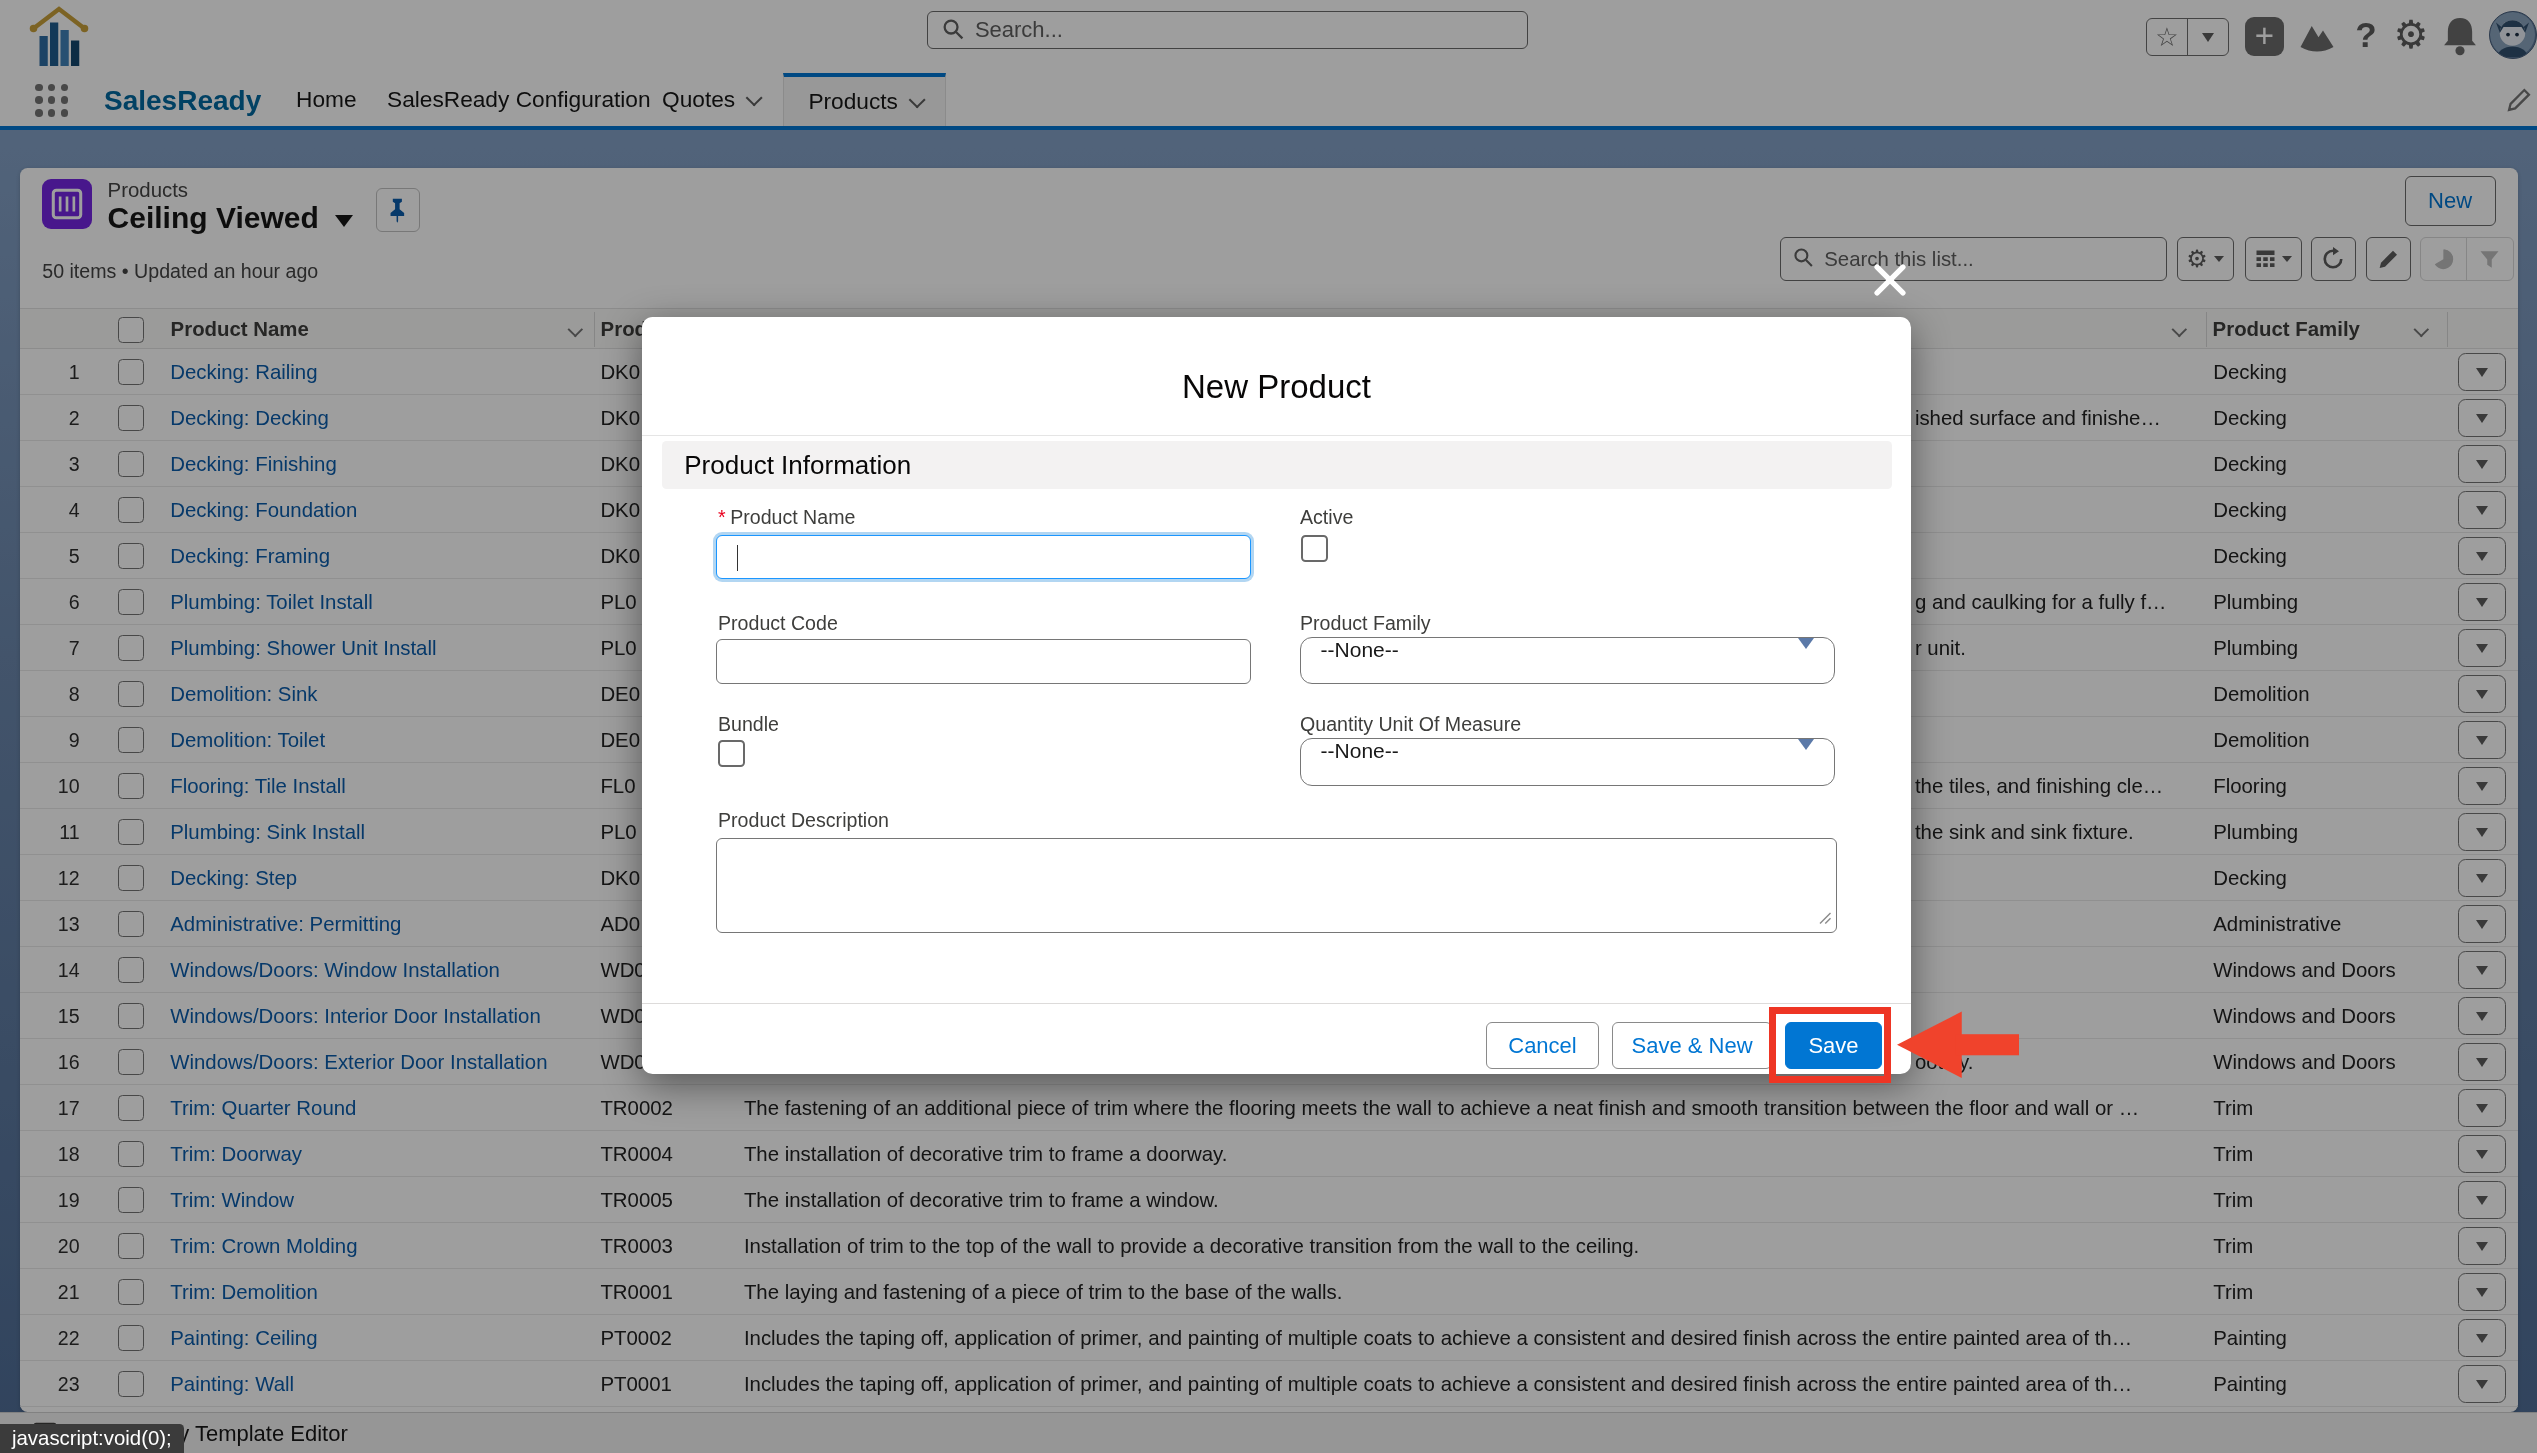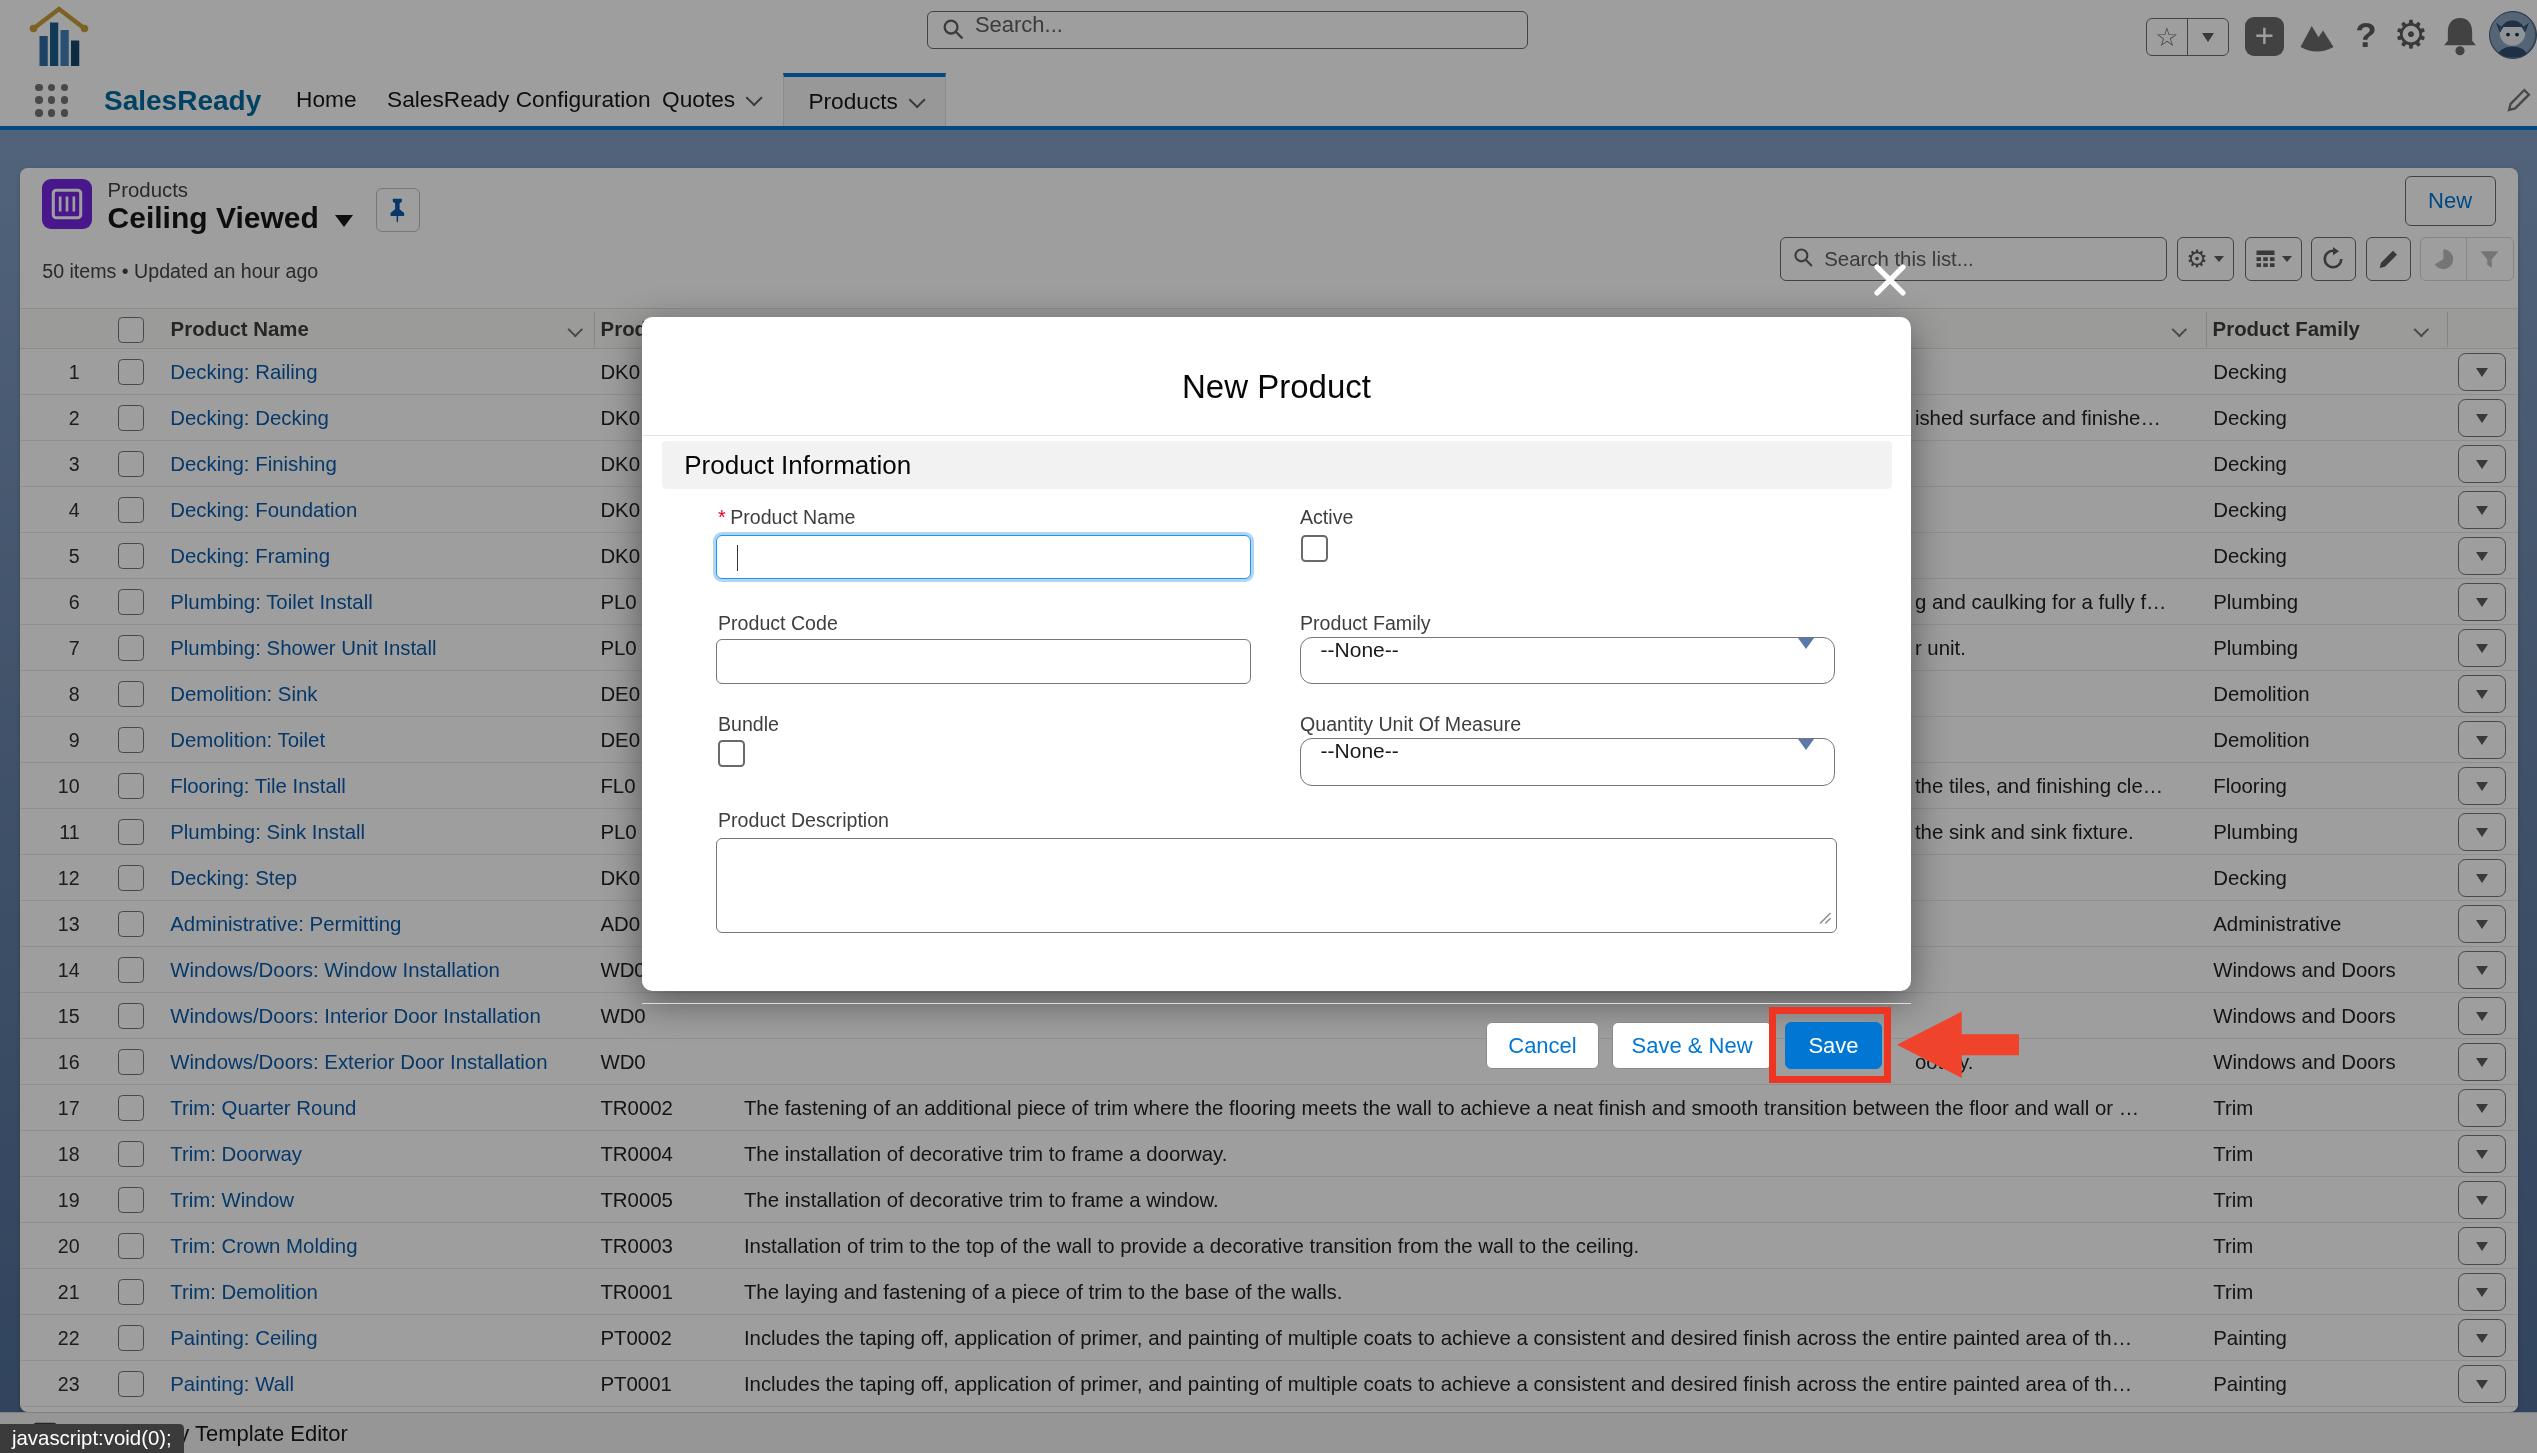--- a/index.html
+++ b/index.html
@@ -4,21 +4,21 @@
 <style>
   * { margin:0; padding:0; box-sizing:border-box; }
   html,body { width:2538px; height:1454px; font-family:"Liberation Sans", sans-serif; }
   #screen { position:relative; width:2538px; height:1454px; overflow:hidden;
             background:linear-gradient(180deg,#8aa7cc 0%,#6c88ad 45%,#4f6d96 100%); }
   .abs { position:absolute; }
 
   
   .ghdr { left:0; top:0; width:2538px; height:73px; background:#fff; z-index:1; }
   .gsearch { left:927px; top:10.6px; width:601px; height:38px; border:1.5px solid #6b6b6b;
-             border-radius:6px; background:#fff; display:flex; padding:0 13.6px; gap:10.6px; }
+             border-radius:6px; background:#fff; display:flex; align-items:center; padding:0 13.6px; gap:10.6px; }
   .gsearch .ph { font-size:22px; color:#5f5f5f; }
   .icnbtn { display:flex; align-items:center; justify-content:center; color:#5c5c5c; }
   .starcombo { left:2146px; top:18px; width:83px; height:38px; border:1.5px solid #6f6f6f; border-radius:6px;
                display:flex; }
   .starcombo .half { flex:1; display:flex; align-items:center; justify-content:center; }
   .starcombo .half+.half { border-left:1.5px solid #6f6f6f; }
   .star-glyph { font-size:26px; color:#6f6f6f; line-height:1; }
   .caret-down { width:0; height:0; border-left:6.8px solid transparent; border-right:6.8px solid transparent;
                 border-top:9px solid #5c5c5c; }
   .plusbtn { left:2245px; top:16.6px; width:39px; height:39px; border-radius:9px; background:#6b6b6b;
@@ -97,21 +97,21 @@
   
   .ubar { left:0; top:1412px; width:2538px; height:42px; background:#f3f2f2; border-top:0.8px solid #d0d0d0;
           z-index:1; display:flex; align-items:center; gap:13.6px; padding-left:33px; }
   .ubar .lbl { font-size:22px; color:#181818; }
   .status { left:0; top:1424px; height:29.5px; background:#3b3b3b; color:#fff; font-size:20.4px;
             display:flex; align-items:center; padding:0 12px; z-index:80; border-top-right-radius:4.5px; }
 
   
   .overlay { left:0; top:0; width:2538px; height:1454px; background:rgba(0,0,0,0.38); z-index:50; }
   .closex { left:1871px; top:261px; width:38px; height:38px; z-index:65; }
-  .modal { left:642px; top:317px; width:1269px; height:674px; background:#fff; border-radius:10.6px;
+  .modal { left:642px; top:317px; width:1269px; height:757px; background:#fff; border-radius:10.6px;
            z-index:60; box-shadow:0 10.6px 38px rgba(0,0,0,.45); }
   .m-title { left:0; top:51px; width:1269px; text-align:center; font-size:33px; color:#080707; }
   .m-div1 { left:0; top:118px; width:1269px; height:0.8px; background:#e5e5e5; }
   .m-band { left:19.6px; top:124px; width:1230px; height:48px; background:#f3f2f2; border-radius:4.5px;
             display:flex; align-items:center; padding-left:22.7px; font-size:26px; color:#080707; }
   .m-label { font-size:19.6px; color:#3e3e3c; }
   .req { color:#ea001e; margin-right:4.5px; font-size:19.6px; vertical-align:top; }
   .m-input { border:1.5px solid #767676; border-radius:6px; background:#fff; }
   .inp-focus { border:1.5px solid #1b96ff !important; box-shadow:0 0 0 3px rgba(1,118,211,.30); }
   .cursorbar { position:absolute; left:19.6px; top:9px; width:1.5px; height:26px; background:#333; }

